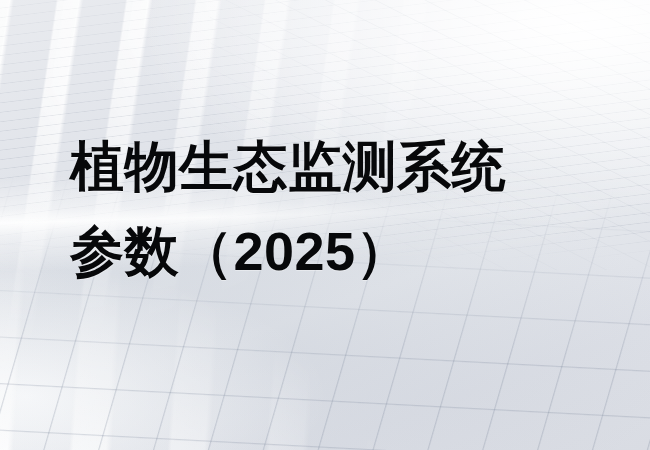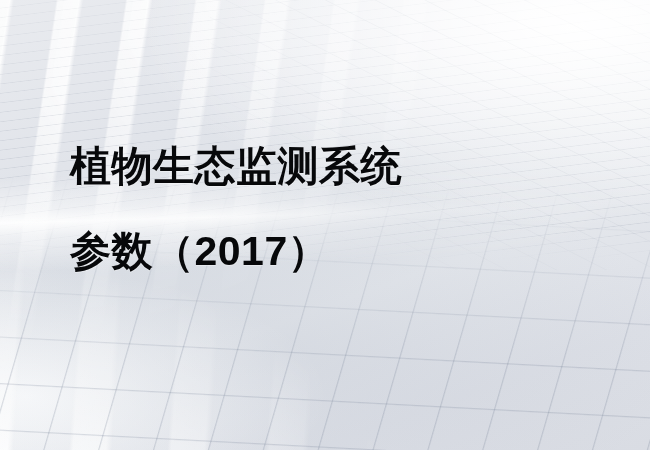--- a/index.html
+++ b/index.html
@@ -193,21 +193,21 @@
   
 
   .title-block {
     position: absolute;
     left: 70px;
     top: 124px;
     width: 520px;
   }
 
   .title-line {
-    font-size: 41px;
+    font-size: 54px;
     font-weight: bold;
     line-height: 85px;
     color: #07080a;
     letter-spacing: 0.5px;
     white-space: nowrap;
     text-shadow: 0 1px 0 rgba(255,255,255,.35);
   }
 </style>
 </head>
 <body>
@@ -219,16 +219,16 @@
   <div class="bg-ribbons-bl"></div>
   <div class="bg-mesh-h"></div>
   <div class="bg-mesh-diag"></div>
   <div class="bg-grid-v"></div>
   <div class="bg-grid-h"></div>
   <div class="bg-highlight"></div>
   <div class="bg-vignette"></div>
 
   <div class="title-block">
     <div class="title-line">植物生态监测系统</div>
-    <div class="title-line">参数（2017）</div>
+    <div class="title-line">参数（2025）</div>
   </div>
 
 </div>
 
 </body></html>

